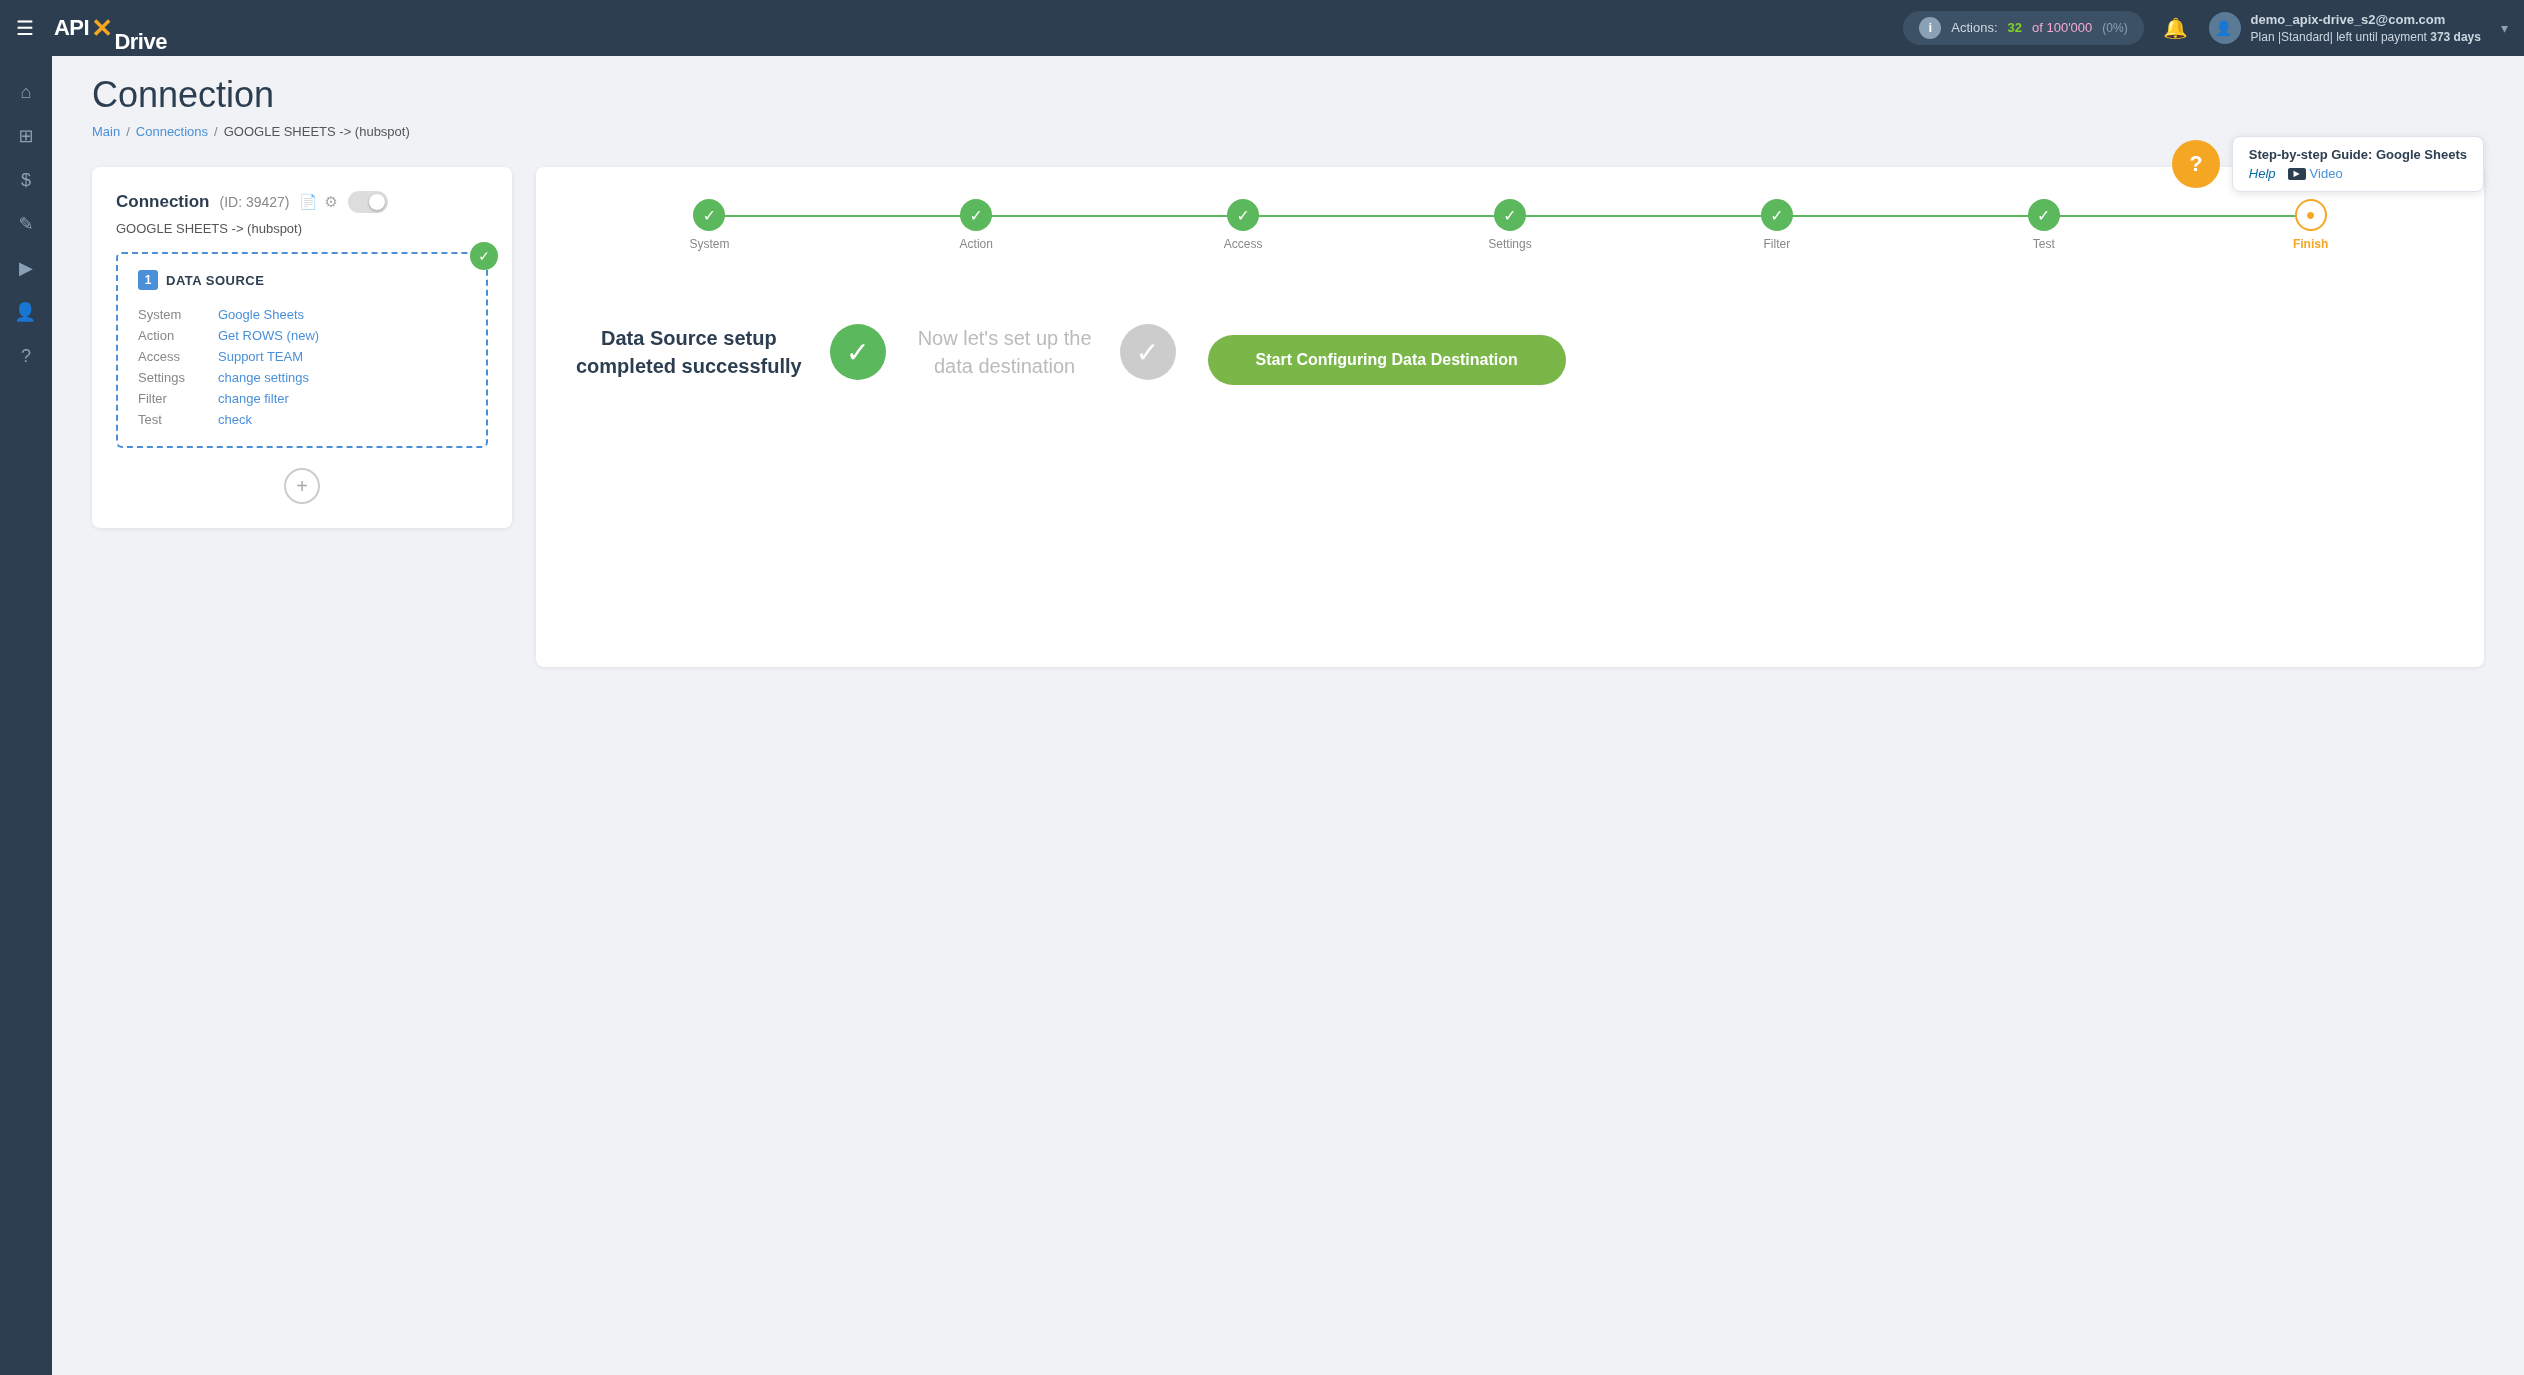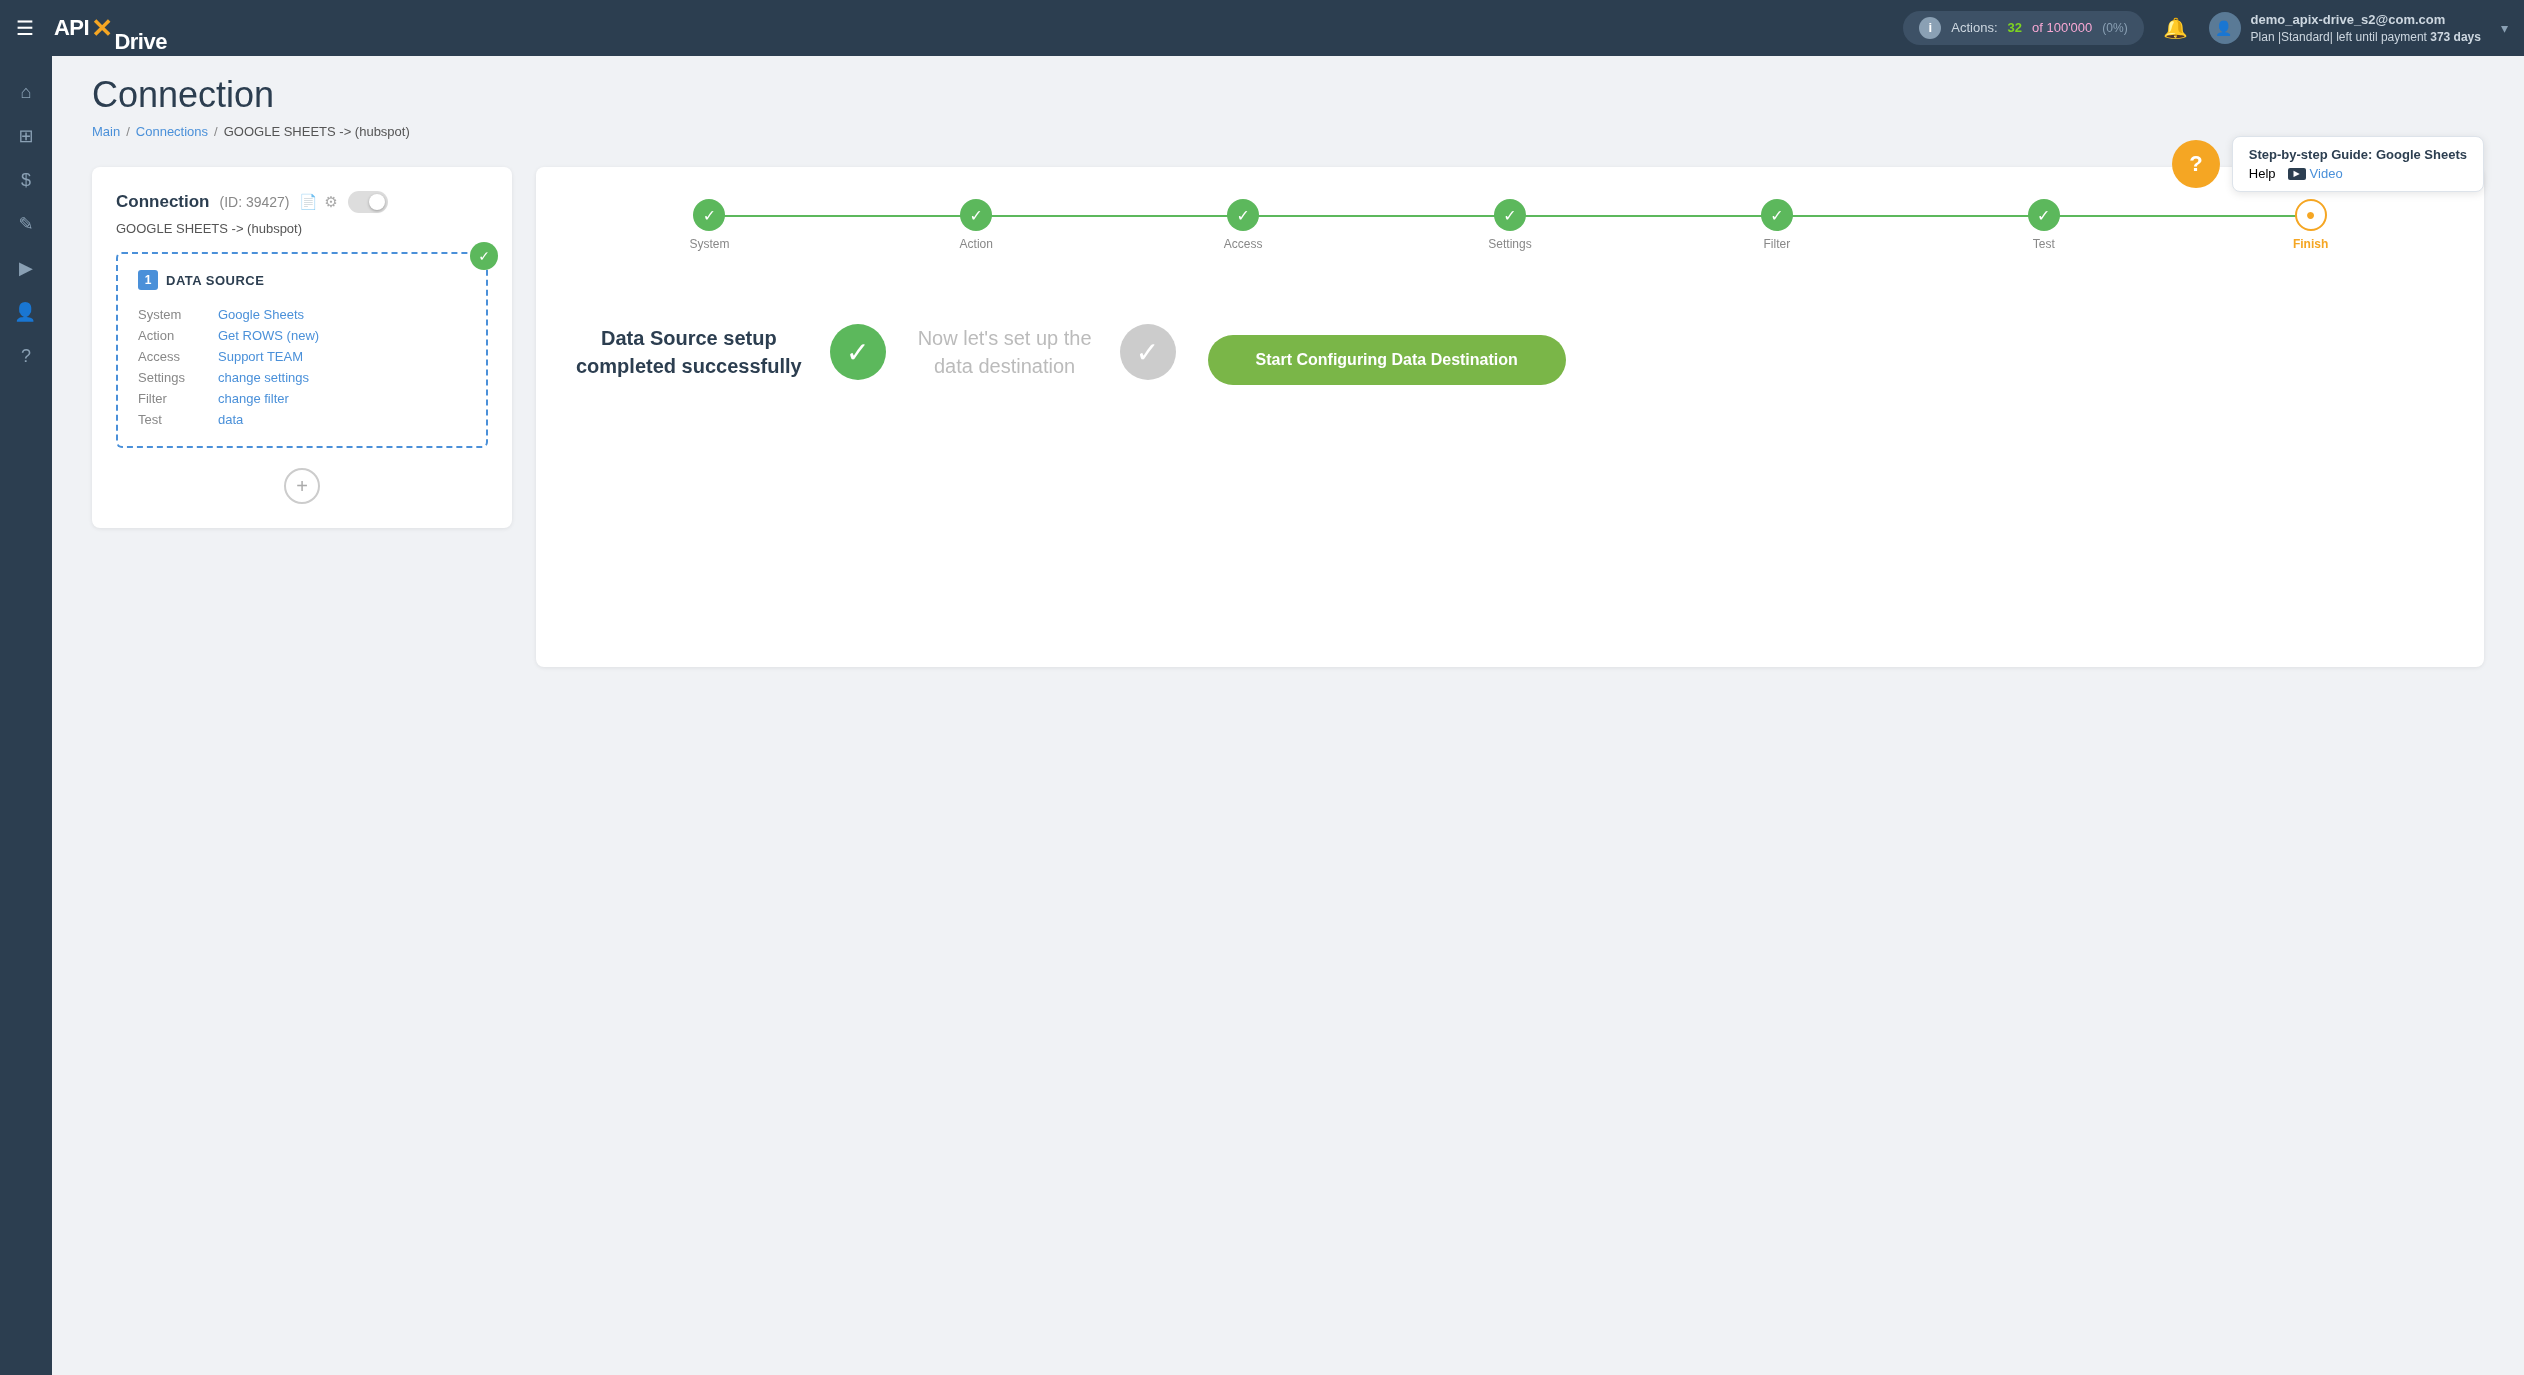--- a/index.html
+++ b/index.html
@@ -143,21 +143,21 @@
     .help-box {
       background: #fff;
       border: 1px solid #dde3ea;
       border-radius: 8px;
       padding: 10px 16px;
       box-shadow: 0 2px 8px rgba(0,0,0,0.1);
       font-size: 13px;
     }
     .help-box-title { font-weight: 600; color: #2c3e50; margin-bottom: 4px; }
     .help-links { display: flex; align-items: center; gap: 12px; }
-    .help-link { color: #000000; cursor: pointer; }
+    .help-link { color: #0369a1; cursor: pointer; font-style: italic; }
     .video-btn {
       display: flex; align-items: center; gap: 4px;
       color: #4a90d9; cursor: pointer;
       font-size: 13px;
     }
     .video-icon {
       width: 18px; height: 12px;
       background: #2c3e50;
       border-radius: 2px;
       display: flex; align-items: center; justify-content: center;
@@ -460,21 +460,21 @@
           <tr>
             <td>Settings</td>
             <td>change settings</td>
           </tr>
           <tr>
             <td>Filter</td>
             <td>change filter</td>
           </tr>
           <tr>
             <td>Test</td>
-            <td>data</td>
+            <td>check</td>
           </tr>
         </tbody>
           </table>
       </div>
 
       <button class="add-btn">+</button>
     </div>
 
     <div class="right-panel">
 

